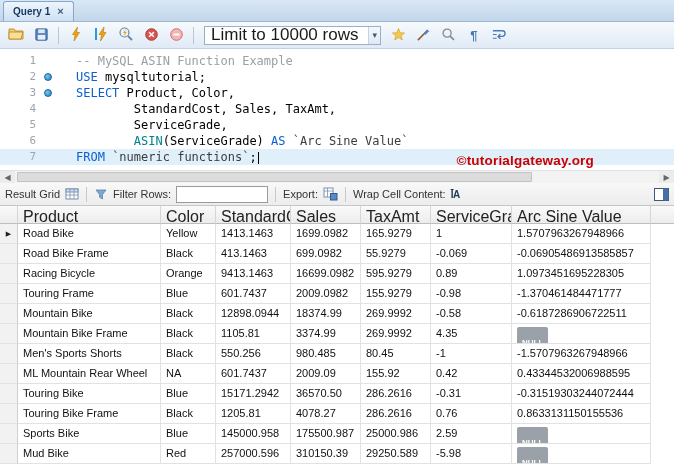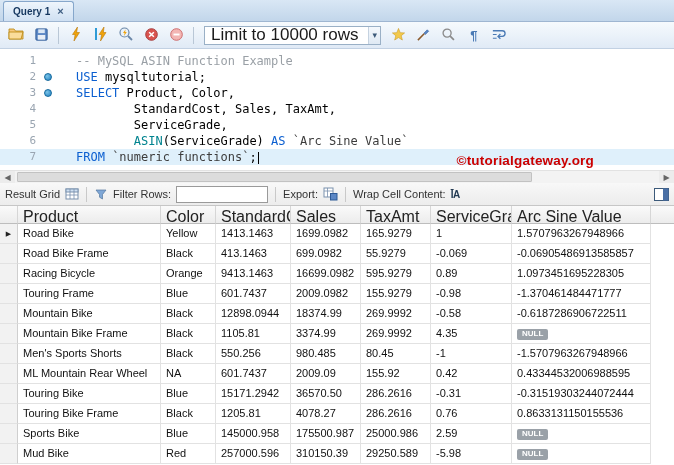--- a/index.html
+++ b/index.html
@@ -65,21 +65,21 @@
   .grid-header, .grid-row { display:grid; grid-template-columns:18px 143px 55px 75px 70px 70px 81px 139px 1fr; }
   .grid-header { height:18px; }
   .gh-cell { background:linear-gradient(#fafafa,#ececec); border-right:1px solid #d6d6d6; border-bottom:1px solid #bdbdbd; padding:2px 5px; font-size:16px; color:#222; white-space:nowrap; overflow:hidden; cursor:pointer; }
   .gutter-h { padding:0; cursor:default; }
   .filler-h { border-right:none; cursor:default; }
   .grid-row { height:20px; background:#fff; }
   .gcell { border-right:1px solid #e2e2e2; border-bottom:1px solid #e2e2e2; padding:3px 5px; font-size:11px; color:#111; white-space:nowrap; overflow:hidden; line-height:13px; }
   .gutter-cell { background:#f2f2f2; border-right:1px solid #cfcfcf; display:flex; align-items:center; justify-content:center; padding:0; cursor:pointer; }
   .row-arrow { color:#222; font-size:7px; line-height:1; }
   .filler-cell { border-right:none; border-bottom:none; background:#fff; cursor:default; }
-  .null-badge { display:inline-block; background:var(--null-badge); color:#fff; font-size:8px; font-weight:bold; padding:1px 5px 2px; border-radius:2px; line-height:1; vertical-align:middle; }
+  .null-badge { display:inline-block; background:var(--null-badge); color:#fff; font-size:8px; font-weight:bold; padding:12px 5px 2px; border-radius:2px; line-height:1; vertical-align:middle; }
 </style>
 </head>
 <body>
 
 <div class="window">
 
   <div class="tab-bar">
     <div class="tab">
       <span class="tab-title">Query 1</span>
       <span class="tab-close">×</span>

